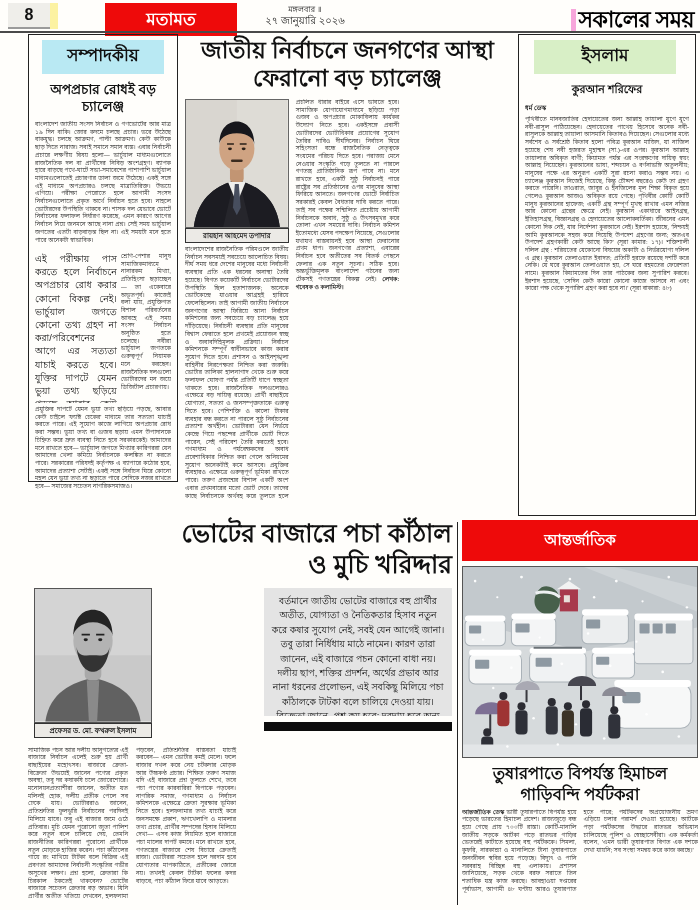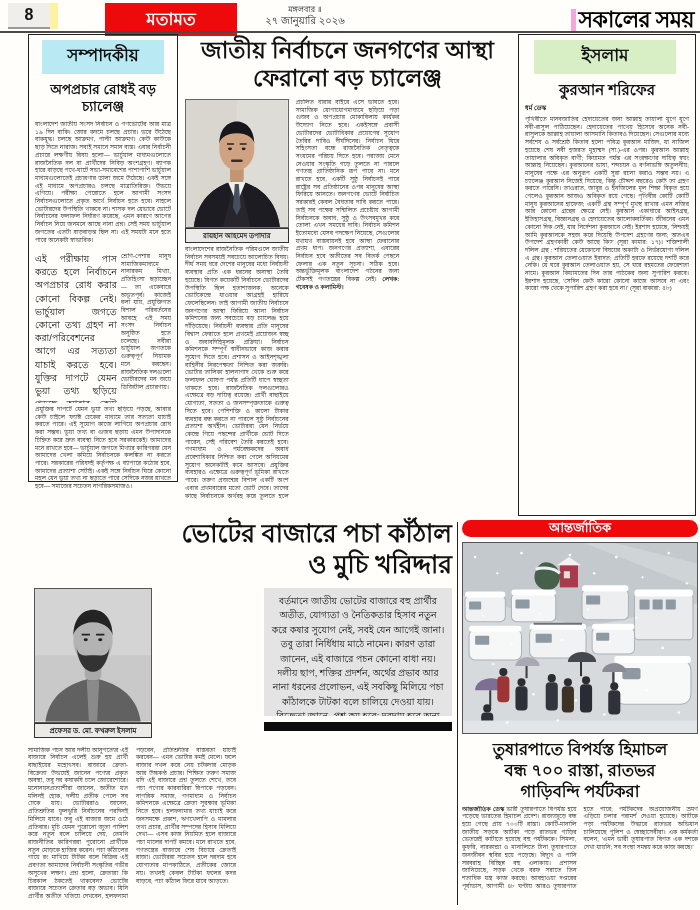--- a/index.html
+++ b/index.html
@@ -48,43 +48,43 @@
   .main-head { font-size:23px; line-height:28px; font-weight:bold; text-align:center; }
   .main-cols { margin-top:7px; height:404px; column-count:3; column-gap:7px;
     column-fill:auto; overflow:hidden; }
   .fig { break-inside:avoid; margin-bottom:3px; }
   .fig svg { display:block; width:100%; border:1px solid #666; }
   .endline { font-weight:bold; }
 
   
   .islam { left:518px; top:34px; width:178px; height:482px; border:1px solid #222; padding:4px 6px; }
   .is-sec { margin:1px 13px 0 9px; background:#d8efc6; font-size:17px; padding:2px 0 4px 0; }
-  .is-head { font-size:15px; font-weight:bold; text-align:center; line-height:17px; margin:7px 0 5px 0; }
+  .is-head { font-size:11px; font-weight:bold; text-align:center; line-height:17px; margin:7px 0 5px 0; }
   .is-byline { font-size:6.5px; font-weight:bold; margin-bottom:2px; }
   .is-body { height:372px; }
 
   
   .vdiv { left:457px; top:522px; width:1px; height:383px; background:#222; }
 
   
   .market { left:28px; top:518px; width:424px; height:390px; }
   .mk-head { font-size:25px; line-height:31px; font-weight:bold; text-align:right; }
   .mk-row { display:flex; justify-content:space-between; margin-top:8px; }
   .mk-photo { width:118px; margin-left:6px; }
   .mk-photo svg { display:block; width:100%; border:1px solid #555; }
   .mk-intro-wrap { width:188px; margin-right:0; }
   .mk-intro { background:#e4e4e4; padding:6px 7px; font-size:9.3px; line-height:14.4px;
     text-align:center; color:#111; height:128px; overflow:hidden; }
   .mk-bar { height:9px; background:#0c0c0c; margin-top:6px; }
   .mk-body { margin-top:9px; column-count:4; column-gap:8px; column-fill:auto; height:156px; }
 
   
   .intl { left:462px; top:520px; width:236px; height:388px; }
-  .in-sec { background:#ee0a0a; color:#fff; font-size:13px; height:17px;
-    display:flex; align-items:center; justify-content:center;border-radius:11px; }
+  .in-sec { background:#ee0a0a; color:#fff; font-size:15px; height:41px;
+    display:flex; align-items:center; justify-content:center; }
   .in-photo { margin-top:5px; }
   .in-photo svg { display:block; width:100%; border:1px solid #555; }
   .in-head { margin-top:5px; font-size:16.5px; line-height:21px; font-weight:bold; text-align:center; }
   .in-body { margin-top:4px; column-count:2; column-gap:7px; column-fill:auto; height:86px; }
 </style>
 </head>
 <body>
 
 <div class="page">
 
@@ -284,21 +284,20 @@
           <circle cx="140" cy="170" r="1.3"></circle>
             <circle cx="182" cy="146" r="1.2"></circle>
             <circle cx="214" cy="168" r="1.3"></circle>
           <circle cx="94" cy="176" r="1.2"></circle>
             <circle cx="44" cy="178" r="1.2"></circle>
         </g>
       </svg>
     </div>
     <div class="in-head">
       <div>তুষারপাতে বিপর্যস্ত হিমাচল</div>
-      <div>বন্ধ ৭০০ রাস্তা, রাতভর</div>
       <div>গাড়িবন্দি পর্যটকরা</div>
     </div>
     <div class="tiny in-body">
       <b>আন্তর্জাতিক ডেস্ক</b>
       <span>ভারী তুষারপাতে বিপর্যস্ত হয়ে পড়েছে ভারতের হিমাচল প্রদেশ। রাজ্যজুড়ে বন্ধ হয়ে গেছে প্রায় ৭০০টি রাস্তা। কোটি-মানালি জাতীয় সড়কে আটকা পড়ে রাতভর গাড়ির ভেতরেই কাটাতে হয়েছে বহু পর্যটককে। সিমলা, কুফরি, নারকান্ডা ও মানালিতে টানা তুষারপাতে জনজীবন স্থবির হয়ে পড়েছে। বিদ্যুৎ ও পানি সরবরাহ বিচ্ছিন্ন বহু এলাকায়। প্রশাসন জানিয়েছে, সড়ক থেকে বরফ সরাতে তিন শতাধিক যন্ত্র কাজ করছে। আবহাওয়া দপ্তরের পূর্বাভাস, আগামী ৪৮ ঘণ্টায় আরও তুষারপাত হতে পারে; পর্যটকদের অপ্রয়োজনীয় ভ্রমণ এড়িয়ে চলার পরামর্শ দেওয়া হয়েছে। আটকে পড়া পর্যটকদের উদ্ধারে রাতভর অভিযান চালিয়েছে পুলিশ ও স্বেচ্ছাসেবীরা। এক কর্মকর্তা বলেন, 'এমন ভারী তুষারপাত বিগত এক দশকে দেখা যায়নি; সব সংস্থা সমন্বয় করে কাজ করছে।'</span>
     </div>
   </div>
 
 </div>
 

